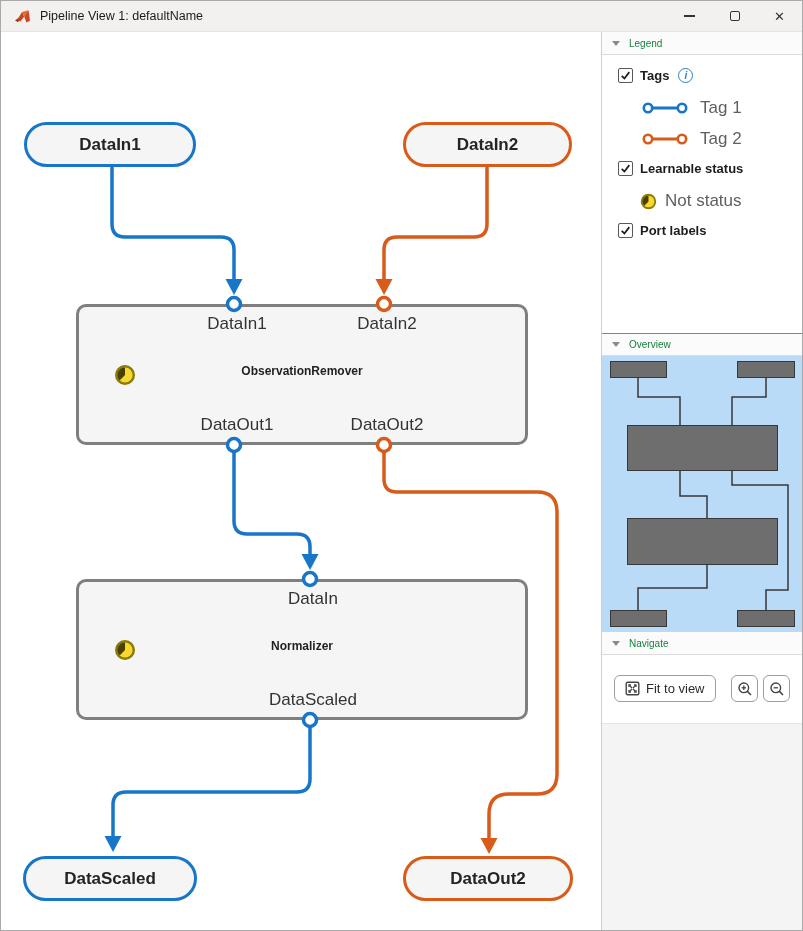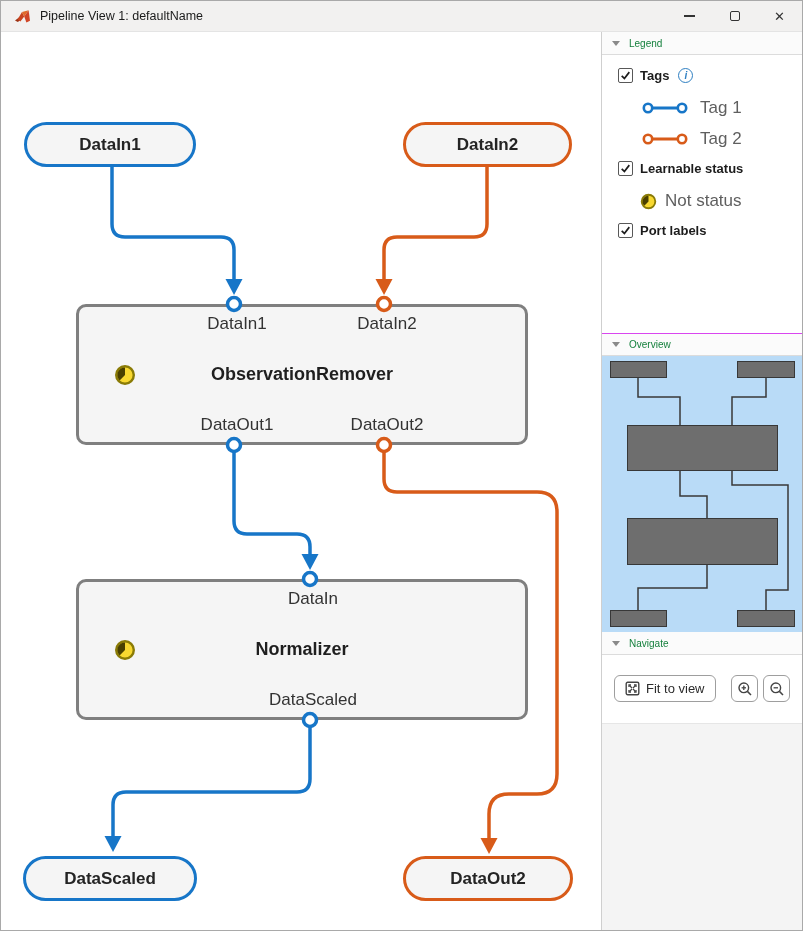--- a/index.html
+++ b/index.html
@@ -31,21 +31,21 @@
     font-weight:bold;font-size:17px;color:#242424;
   }
   .pill.c-blue{border:3px solid #1776c8;}
   .pill.c-orange{border:3px solid #d85b19;}
   .block{
     position:absolute;left:75px;width:452px;height:141px;background:#f5f5f5;
     border:3px solid #7f7f7f;border-radius:10px;
   }
   .pl{position:absolute;transform:translateX(-50%);font-size:17px;color:#333;white-space:nowrap;}
   .pl.top{top:7px;} .pl.bottom{bottom:7px;}
-  .block-title{position:absolute;left:0;right:0;top:57px;text-align:center;font-size:18px;font-weight:bold;color:#1f1f1f;}
+  .block-title{position:absolute;left:0;right:0;top:57px;text-align:center;font-size:12px;font-weight:bold;color:#1f1f1f;}
   .block-clock{position:absolute;left:35px;top:57px;width:22px;height:22px;}
   .edge-svg{position:absolute;left:0;top:0;pointer-events:none;}
   
   .sec-header{
     height:23px;display:flex;align-items:center;gap:9px;padding-left:10px;
     background:#fbfbfb;border-bottom:1px solid #dcdcdc;flex:0 0 auto;
   }
   .sec-header .tri{width:0;height:0;border-left:4.5px solid transparent;border-right:4.5px solid transparent;border-top:5px solid #8a8a8a;}
   .sec-header .sec-title{font-size:10px;color:#15803d;}
   .legend-content{padding:13px 8px 0 16px;flex:0 0 auto;height:278px;}

